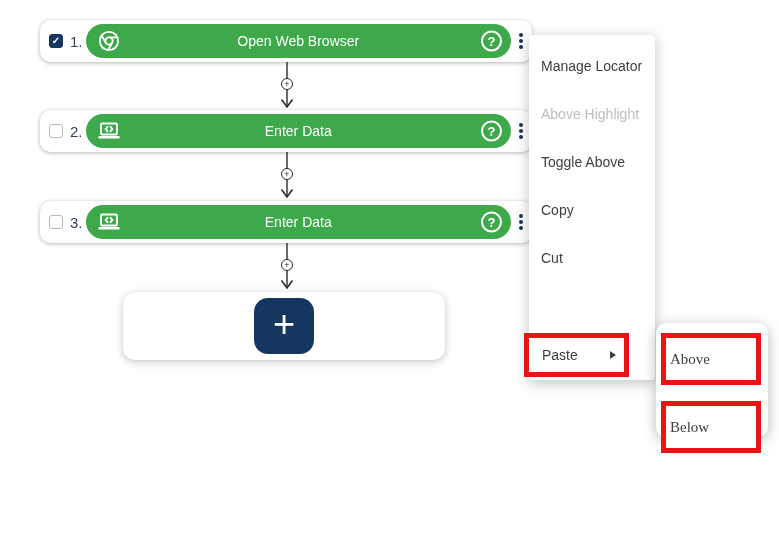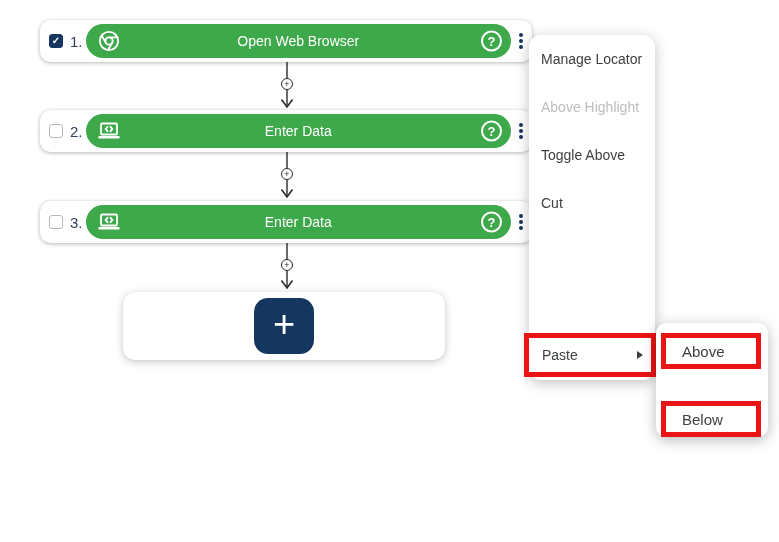--- a/index.html
+++ b/index.html
@@ -43,36 +43,36 @@
   
   .add-card{position:absolute;left:123px;top:292px;width:322px;height:68px;background:#fff;
     border-radius:12px;box-shadow:0 2px 8px rgba(0,0,0,.22),0 0 1px rgba(0,0,0,.12);
     display:flex;align-items:center;justify-content:center;}
   .add-btn{width:60px;height:56px;border:none;border-radius:14px;background:var(--navy,#15365E);
     color:#fff;display:flex;align-items:center;justify-content:center;cursor:pointer;padding:0;}
   .add-btn span{font-size:38px;font-weight:200;line-height:1;margin-top:-4px;}
 
   
   .menu{position:absolute;left:529px;top:35px;width:126px;height:345px;background:#fff;
-    border-radius:12px;box-shadow:0 3px 14px rgba(0,0,0,.25);padding-top:0;box-sizing:border-box;z-index:10;}
+    border-radius:4px;box-shadow:0 3px 14px rgba(0,0,0,.25);padding-top:7px;box-sizing:border-box;z-index:10;}
   .menu-item{height:48px;display:flex;align-items:center;padding-left:12px;font-size:14px;
     color:var(--menu_text,#3D4043);cursor:pointer;}
   .menu-item.disabled{color:var(--menu_disabled,#BDBDBD);cursor:default;}
-  .menu-item.paste{position:absolute;left:-5px;top:298px;width:132px;height:44px;
+  .menu-item.paste{position:absolute;left:-5px;top:298px;width:105px;height:44px;
     border:5px solid var(--red,#E91414);box-sizing:border-box;background:#fff;
     display:flex;align-items:center;justify-content:space-between;padding:0 8px 0 13px;}
   .arrow{width:0;height:0;border-left:6px solid #3d4043;border-top:4.5px solid transparent;
     border-bottom:4.5px solid transparent;}
 
   
   .submenu{position:absolute;left:656px;top:323px;width:112px;height:114px;background:#fff;
     border-radius:10px;box-shadow:0 3px 14px rgba(0,0,0,.28);z-index:11;}
-  .submenu-item{position:absolute;left:5px;width:100px;height:36px;border:5px solid var(--red,#E91414);
-    box-sizing:border-box;background:#fff;display:flex;align-items:center;padding-left:16px;
-    font-size:15px;color:var(--menu_text,#3D4043);cursor:pointer;}
+  .submenu-item{position:absolute;left:5px;width:100px;height:52px;border:5px solid var(--red,#E91414);
+    box-sizing:border-box;background:#fff;display:flex;align-items:center;padding-left:4px;
+    font-size:15px;color:var(--menu_text,#3D4043);cursor:pointer;font-family:Liberation Serif, serif;}
   .submenu-item.above{top:10px}.submenu-item.below{top:78px}
 </style>
 </head>
 <body>
 
 <div class="canvas">
 
   <div class="step-card s1">
     <span class="checkbox checked">
       <span class="check">✓</span>
@@ -169,20 +169,21 @@
   <div class="add-card">
     <button class="add-btn">
       <span>+</span>
     </button>
   </div>
 
   <div class="menu">
     <div class="menu-item">Manage Locator</div>
     <div class="menu-item disabled">Above Highlight</div>
     <div class="menu-item">Toggle Above</div>
+    <div class="menu-item">Copy</div>
     <div class="menu-item">Cut</div>
     <div class="menu-item paste">
       <span>Paste</span>
       <span class="arrow"></span>
     </div>
   </div>
 
   <div class="submenu">
     <div class="submenu-item above">Above</div>
     <div class="submenu-item below">Below</div>

